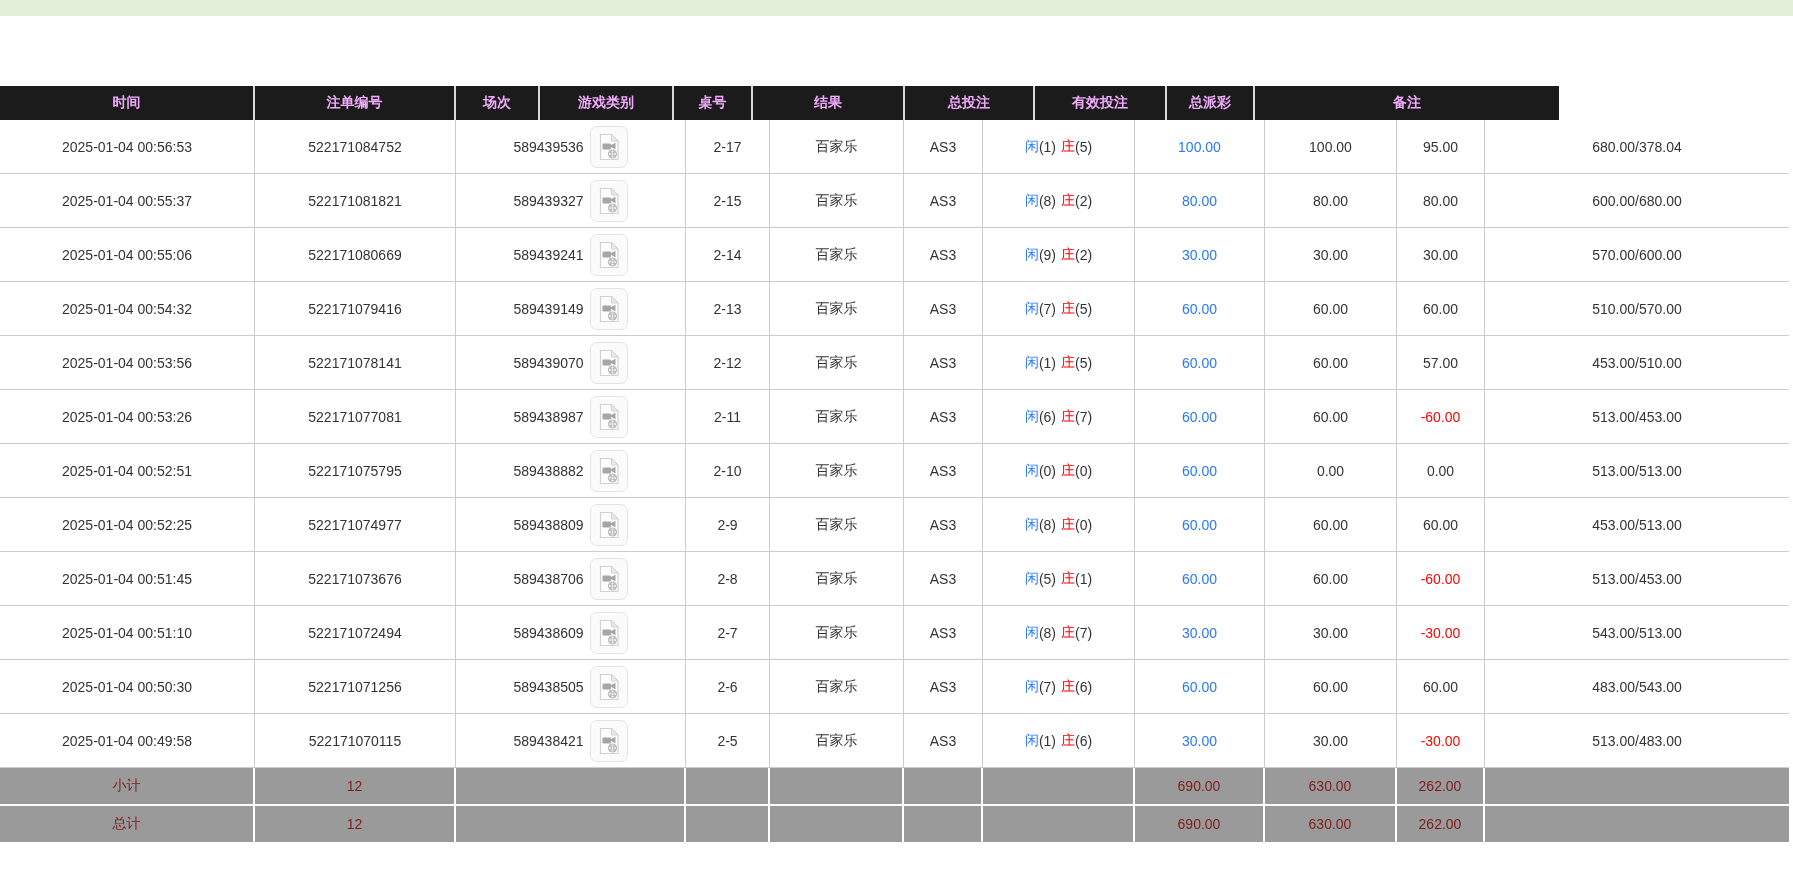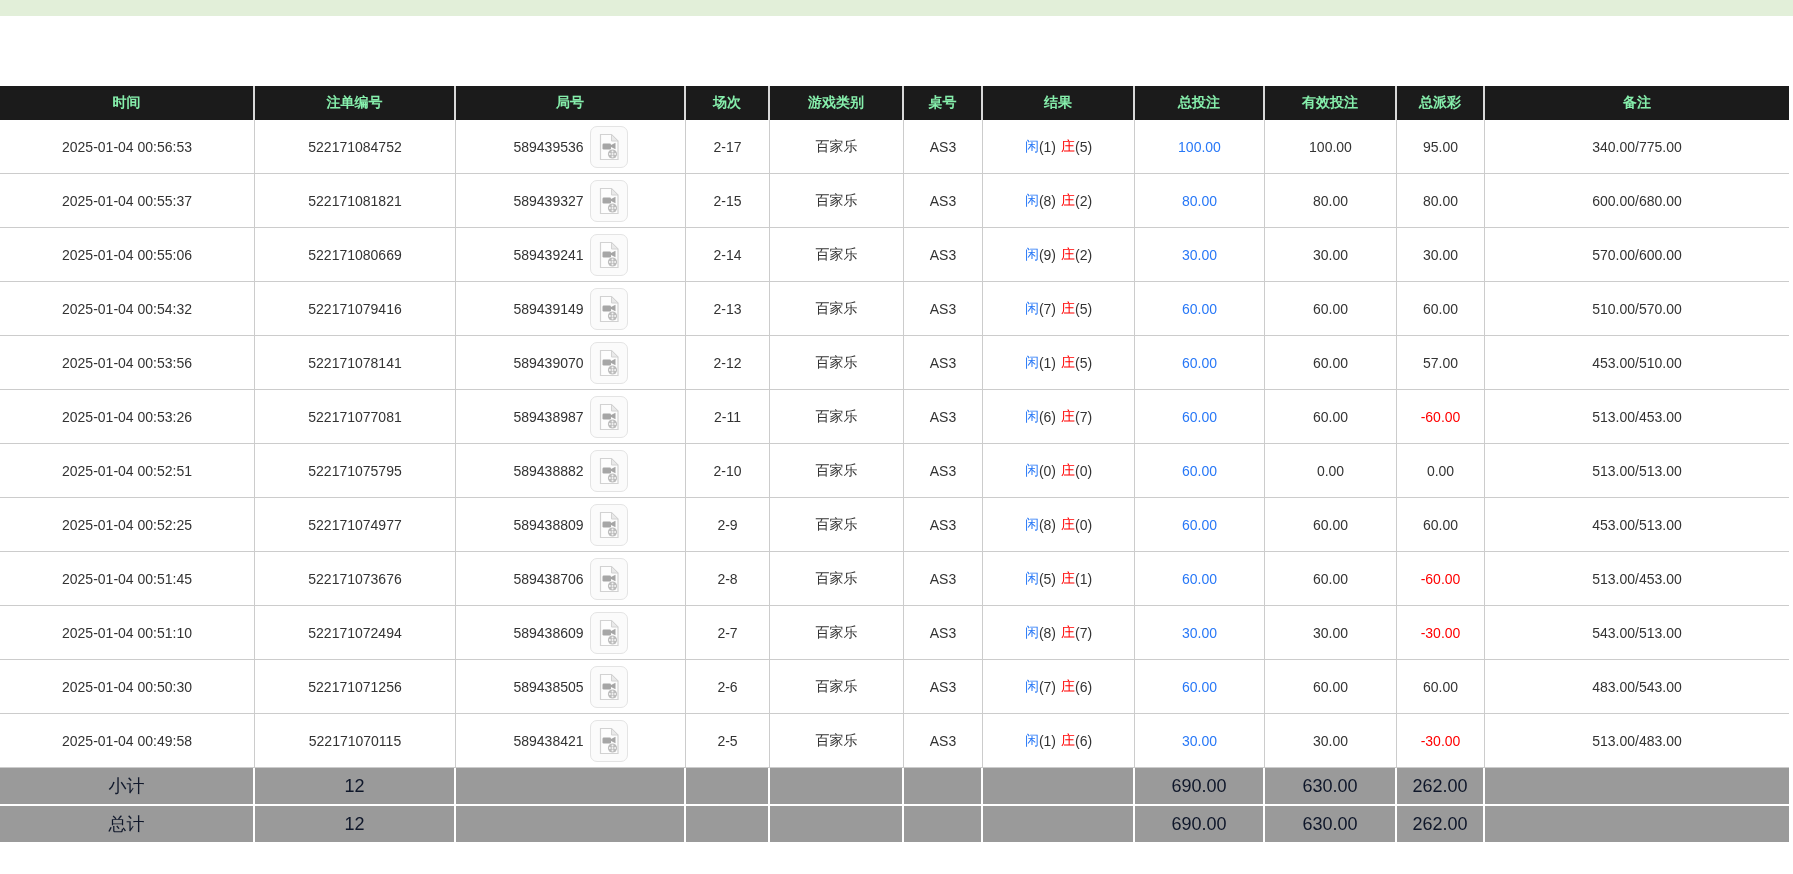--- a/index.html
+++ b/index.html
@@ -15,21 +15,21 @@
   .trow { display: flex; width: 1793px; }
 
   
   .c0 { width: 255px; } .c1 { width: 201px; } .c2 { width: 230px; }
   .c3 { width: 84px; }  .c4 { width: 134px; } .c5 { width: 79px; }
   .c6 { width: 152px; } .c7 { width: 130px; } .c8 { width: 132px; }
   .c9 { width: 88px; } .c10 { width: 304px; }
 
   
   .th {
-    background: #1b1b1b; color: #86efac; font-weight: bold;
+    background: #1b1b1b; color: #f0abfc; font-weight: bold;
     height: 34px; display: flex; align-items: center; justify-content: center;
     border-right: 2px solid #d9d9d9; font-size: 14px;
   }
   .th.c10 { border-right: none; }
 
   
   .td {
     height: 54px; display: flex; align-items: center; justify-content: center;
     border-right: 1px solid #ccc; border-bottom: 1px solid #ccc;
     background: #fff; color: #333;
@@ -47,37 +47,36 @@
   .video-btn {
     width: 38px; height: 42px; border: 1px solid #e4e4e4; border-radius: 7px;
     background: #fbfbfb; display: flex; align-items: center; justify-content: center;
     cursor: pointer; padding: 0;
   }
 
   
   .frow { display: flex; width: 1793px; }
   .frow + .frow { margin-top: 2px; text-align: right; }
   .tf {
-    background: #9a9a9a; color: #0f172a; height: 36px;
+    background: #9a9a9a; color: #7f1d1d; height: 36px;
     display: flex; align-items: center; justify-content: center;
-    border-right: 2px solid #ffffff; font-size: 18px;
+    border-right: 2px solid #ffffff; font-size: 14px;
   }
   .tf.c10 { border-right: none; }
 </style>
 </head>
 <body>
 
 <div class="topbar"></div>
 
 <div class="bet-table">
 
   <div class="trow">
     <div class="th c0">时间</div>
     <div class="th c1">注单编号</div>
-    <div class="th c2">局号</div>
     <div class="th c3">场次</div>
     <div class="th c4">游戏类别</div>
     <div class="th c5">桌号</div>
     <div class="th c6">结果</div>
     <div class="th c7">总投注</div>
     <div class="th c8">有效投注</div>
     <div class="th c9">总派彩</div>
     <div class="th c10">备注</div>
   </div>
 
@@ -109,21 +108,21 @@
       <span class="blue">闲</span>
           <span>(1)</span>
           <span class="red banker-gap">庄</span>
           <span>(5)</span>
     </div>
     <div class="td c7">
       <a class="total-bet-link">100.00</a>
     </div>
     <div class="td c8">100.00</div>
     <div class="td c9">95.00</div>
-    <div class="td c10">340.00/775.00</div>
+    <div class="td c10">680.00/378.04</div>
   </div>
 
   <div class="trow">
     <div class="td c0">2025-01-04 00:55:37</div>
     <div class="td c1">522171081821</div>
     <div class="td c2">
       <span class="round-num">589439327</span>
       <button class="video-btn">
         <svg width="24" height="28" viewBox="0 0 24 28">
           <path d="M3.5 1.5h11l6.5 6.5v18.5h-17.5z" fill="#fdfdfd" stroke="#d2d2d2" stroke-width="1.2"></path>

